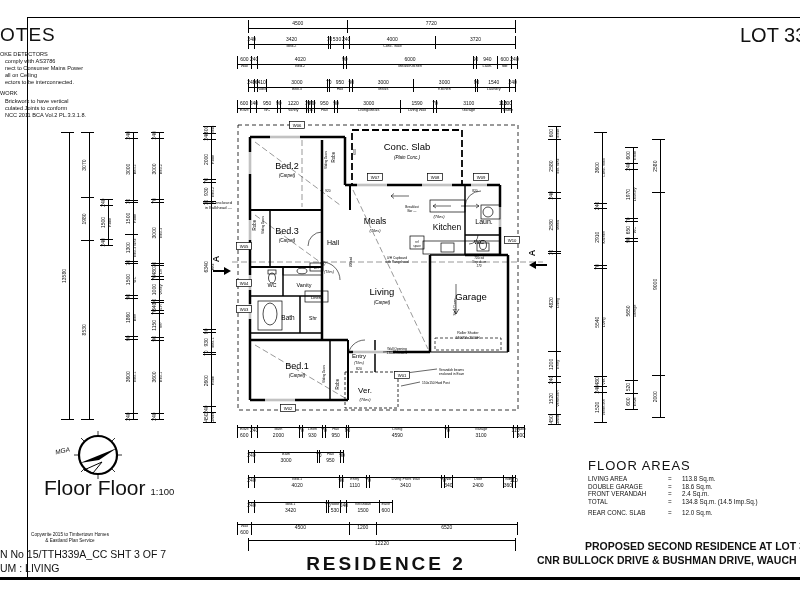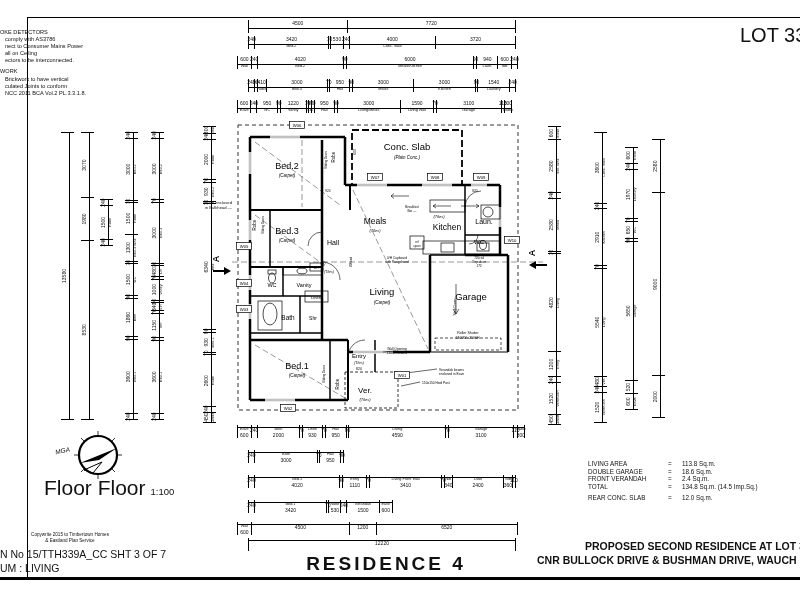--- a/index.html
+++ b/index.html
@@ -66,20 +66,21 @@
   #proposal-line1{margin-left:48px}
 </style>
 </head>
 <body>
 
 <div class="abs" id="top-border"></div>
 <div class="abs" id="left-border"></div>
 <div class="abs" id="bottom-border"></div>
 
 <div class="abs" id="notes">
+  <div id="notes-title">OTES</div>
   <div id="notes-lines">
       <div class="note-line">OKE DETECTORS</div>
       <div class="note-line ind">comply with AS3786</div>
       <div class="note-line ind">nect to Consumer Mains Power</div>
       <div class="note-line ind">all on Ceiling</div>
       <div class="note-line ind">ectors to be interconnected.</div>
       <div class="note-line" style="height: 4px;"></div>
       <div class="note-line">WORK</div>
       <div class="note-line ind">Brickwork to have vertical</div>
       <div class="note-line ind">culated Joints to conform</div>
@@ -996,23 +997,24 @@
 <div class="abs" id="floorplan-title">
   <span>Floor Floor</span><span id="scale-label">1:100</span>
 </div>
 <div class="abs" id="copyright">
   <div>Copywrite 2015 to Timbertown Homes</div>
   <div>&amp; Eastland Plan Service</div>
 </div>
 <div class="abs" id="plan-no">N No 15/TTH339A_CC  SHT 3 OF 7</div>
 <div class="abs" id="datum">UM : LIVING</div>
 
-<div class="abs" id="residence-title">RESIDENCE 4</div>
+<div class="abs" id="residence-title">RESIDENCE 2</div>
 
 <div class="abs" id="floor-areas">
+  <div id="fa-title">FLOOR AREAS</div>
   <div id="fa-rows">
       <div class="fa-row">
         <span class="fa-l">LIVING AREA</span>
         <span class="fa-e">=</span>
         <span class="fa-v">113.8 Sq.m.</span>
       </div>
       <div class="fa-row">
         <span class="fa-l">DOUBLE GARAGE</span>
         <span class="fa-e">=</span>
         <span class="fa-v">18.6 Sq.m.</span>

